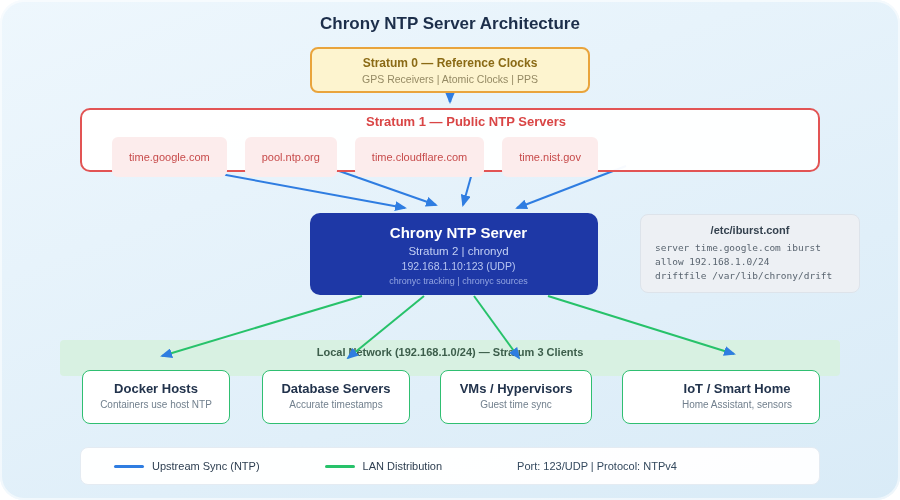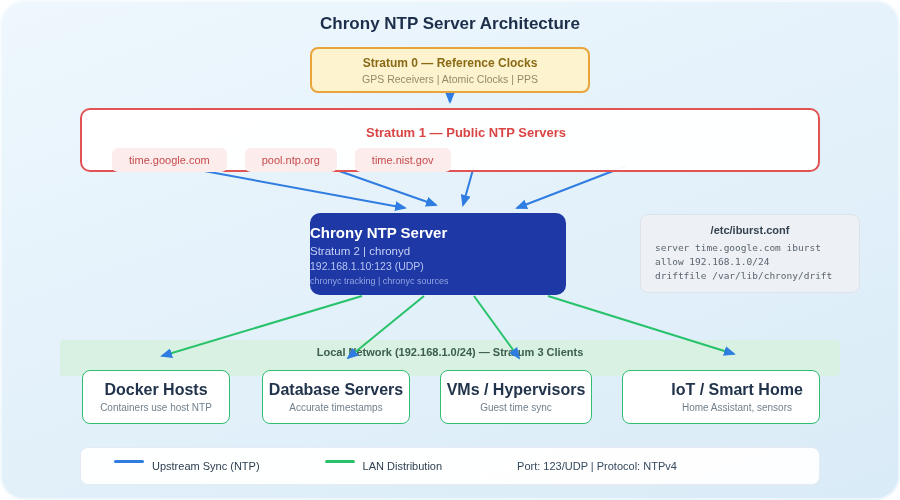--- a/index.html
+++ b/index.html
@@ -25,30 +25,30 @@
     background: #fdf4cf; border: 2px solid #e9a43c; border-radius: 8px;
     text-align: center;
   }
   .stratum0 .t { margin-top: 7px; font-size: 12px; font-weight: bold; color: #8a6a15; text-align: center; }
   .stratum0 .s { margin-top: 3px; font-size: 10.5px; color: #958a64; }
 
   .stratum1 {
     left: 80px; top: 108px; width: 740px; height: 64px;
     background: rgba(255,255,255,0.96); border: 2px solid #e25454; border-radius: 10px;
   }
-  .stratum1 .t { margin-top: 15px; text-align: center; font-size: 13px; font-weight: bold; color: #d94545; padding-left: 32px; }
+  .stratum1 .t { margin-top: 4px; text-align: center; font-size: 13px; font-weight: bold; color: #d94545; padding-left: 32px; }
   .chips { display: flex; margin: 8px 0 0 30px; gap: 18px; }
   .chip {
     background: #fcecec; color: #c74b4b; font-size: 11px;
-    padding: 6px 17px; border-radius: 6px; white-space: nowrap;
+    padding: 14px 17px; border-radius: 6px; white-space: nowrap;
   }
 
   .chrony {
-    left: 310px; top: 213px; width: 256px; height: 82px;
-    background: #1e38a6; border-radius: 10px; text-align: left; color: #fff;
+    left: 310px; top: 213px; width: 288px; height: 82px;
+    background: #1e38a6; border-radius: 10px; text-align: center; color: #fff; padding-left: 9px;
   }
   .chrony .t  { margin-top: 11px; font-size: 15px; font-weight: bold; }
   .chrony .l1 { margin-top: 4px; font-size: 11.5px; color: #c3cff4; }
   .chrony .l2 { margin-top: 3px; font-size: 10.5px; color: #b7c5f1; }
   .chrony .l3 { margin-top: 4px; font-size: 9px;   color: #93a5e2; }
 
   .config {
     left: 640px; top: 214px; width: 220px; height: 79px;
     background: #edf0f4; border: 1px solid #dde3ea; border-radius: 8px;
   }
@@ -65,29 +65,29 @@
   }
 
   .client {
     top: 370px; height: 54px; background: #ffffff;
     border: 1.5px solid #2fbf71; border-radius: 8px; text-align: center;
   }
   .c1 { left: 82px;  width: 148px; }
   .c2 { left: 262px; width: 148px; }
   .c3 { left: 440px; width: 152px; }
   .c4 { left: 622px; width: 198px; padding-left: 32px; }
-  .client .t { margin-top: 10px; font-size: 16px; font-weight: bold; color: #22334c; }
+  .client .t { margin-top: 10px; font-size: 13px; font-weight: bold; color: #22334c; }
   .client .s { margin-top: 3px; font-size: 10px; color: #72808e; }
 
   .legend {
     left: 80px; top: 447px; width: 740px; height: 38px;
     background: rgba(255,255,255,0.95); border: 1px solid #e4ebf2; border-radius: 8px;
     display: flex; align-items: center;
   }
-  .lg-item { display: flex; gap: 8px; font-size: 11px; color: #2d3e50; }
+  .lg-item { display: flex; align-items: center; gap: 8px; font-size: 11px; color: #2d3e50; }
   .i1 { margin-left: 33px; }
   .i2 { margin-left: 65px; }
   .i3 { margin-left: 75px; color: #34495e; }
   .lg-line { width: 30px; height: 3px; border-radius: 2px; }
   .lg-blue  { background: #2f7de1; }
   .lg-green { background: #27c26a; }
 
   .arrows { position: absolute; left: 0; top: 0; z-index: 5; pointer-events: none; }
 </style>
 </head>
@@ -117,20 +117,21 @@
   <div class="box stratum0">
     <div class="t">Stratum 0 — Reference Clocks</div>
     <div class="s">GPS Receivers | Atomic Clocks | PPS</div>
   </div>
 
   <div class="box stratum1">
     <div class="t">Stratum 1 — Public NTP Servers</div>
     <div class="chips">
       <div class="chip">time.google.com</div>
       <div class="chip">pool.ntp.org</div>
+      <div class="chip">time.cloudflare.com</div>
       <div class="chip">time.nist.gov</div>
     </div>
   </div>
 
   <div class="box chrony">
     <div class="t">Chrony NTP Server</div>
     <div class="l1">Stratum 2 | chronyd</div>
     <div class="l2">192.168.1.10:123 (UDP)</div>
     <div class="l3">chronyc tracking | chronyc sources</div>
   </div>

